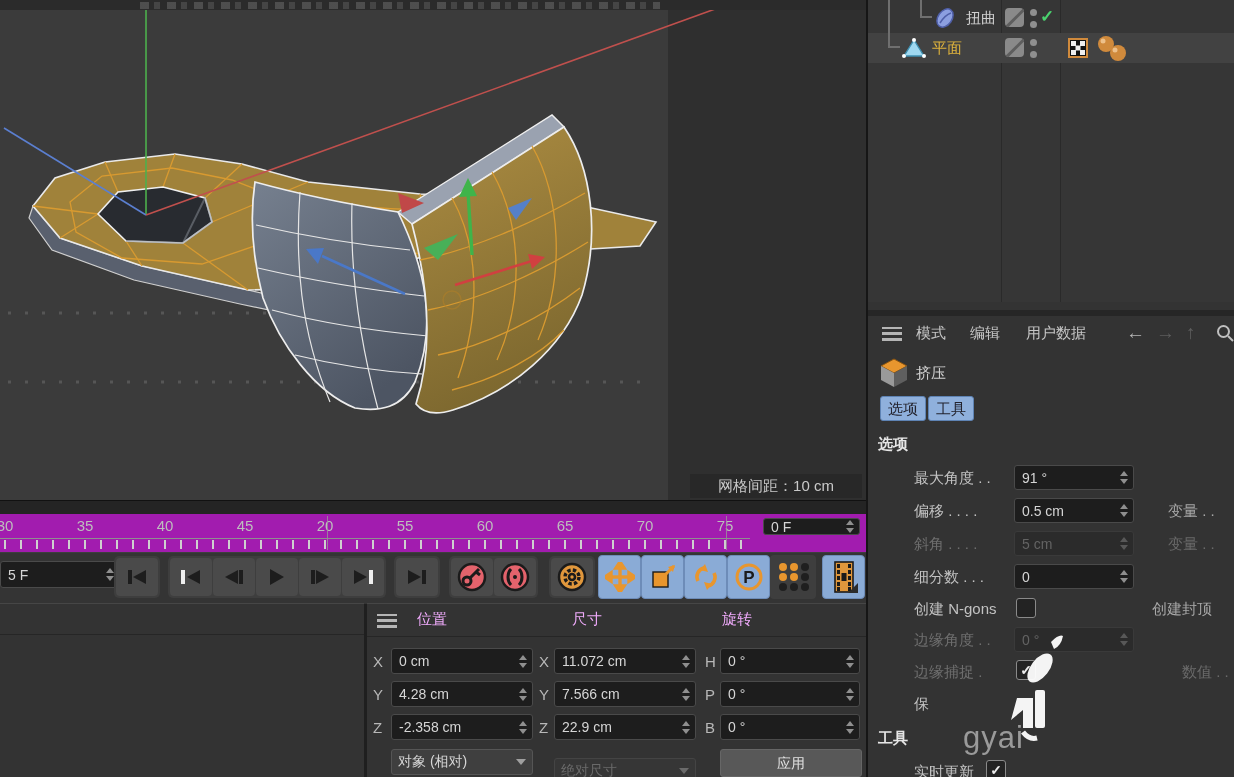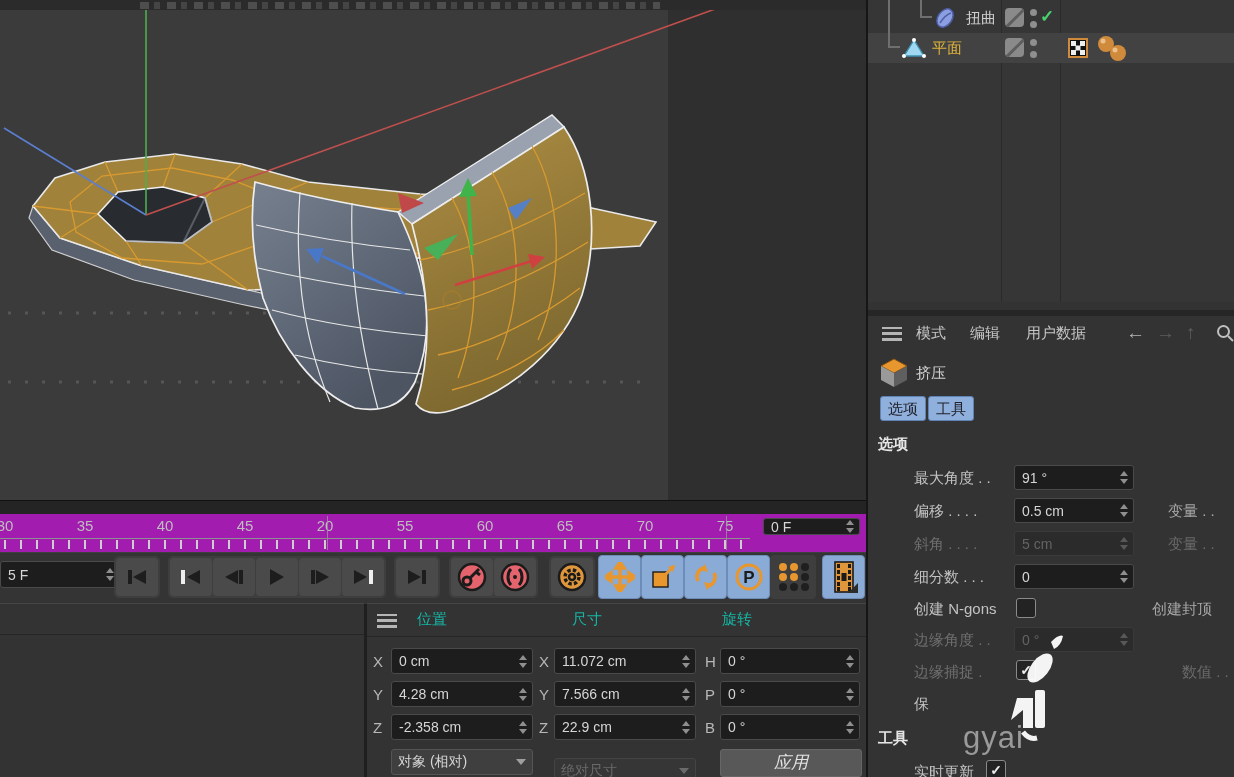--- a/index.html
+++ b/index.html
@@ -36,28 +36,28 @@
   .pbtn{width:42px;height:38px;background:#4a4a4a;border-radius:4px;display:flex;align-items:center;justify-content:center;}
   .tbtn{position:absolute;width:43px;height:44px;border-radius:4px;display:flex;align-items:center;justify-content:center;box-sizing:border-box;}
   .tbtn.blue{background:#8aabd6;border:1px solid #6d8cb8;}
   .tbtn.dark{background:#3e3e3e;}
   
   #matpanel{left:0;top:603px;width:364px;height:174px;background:#333;border-top:1px solid #464646;}
   #matpanel .hdr{height:30px;border-bottom:1px solid #262626;}
   #coords{left:367px;top:603px;width:499px;height:174px;background:#333;border-top:1px solid #464646;font-size:15px;}
   .burger{display:inline-block;width:20px;height:14px;
      background:linear-gradient(#b5b5b5 0 2.5px,transparent 2.5px 5.5px,#b5b5b5 5.5px 8px,transparent 8px 11px,#b5b5b5 11px 13.5px);}
-  .chdr{position:absolute;top:6px;color:#14b8a6;}
+  .chdr{position:absolute;top:6px;color:#f0abfc;}
   .axlbl{position:absolute;font-size:15px;color:#b8b8b8;}
   .ddown{position:absolute;display:flex;align-items:center;background:#3f3f3f;border:1px solid #555;
      border-radius:3px;color:#d6d6d6;font-size:14px;padding:0 6px;box-sizing:border-box;height:26px;}
   .ddown.dis{color:#6a6a6a;background:#363636;border-color:#444;}
   .caret{margin-left:auto;width:0;height:0;border-left:5px solid transparent;border-right:5px solid transparent;border-top:6px solid #9f9f9f;}
   #apply-btn{position:absolute;background:#585858;border:1px solid #666;border-radius:3px;color:#e2e2e2;
-     font-size:17px;text-align:center;line-height:26px;font-style:italic;}
+     font-size:14px;text-align:center;line-height:26px;}
   
   #rightcol{left:866px;top:0;width:368px;height:777px;background:#333;border-left:2px solid #161616;}
   #om{position:absolute;left:0;top:0;width:366px;height:302px;background:#363636;}
   .om-vline{position:absolute;top:0;bottom:0;width:1px;background:#2a2a2a;}
   .omrow{position:absolute;left:0;width:366px;height:30px;display:flex;align-items:center;}
   .omrow.sel{background:#424242;}
   .tree{position:absolute;background:#6f6f6f;}
   .omlabel{font-size:15px;color:#cfcfcf;}
   .omlabel.sel{color:#e0b43c;}
   .toggle-sq{position:absolute;width:19px;height:19px;background:#8a8a8a;border-radius:4px;overflow:hidden;}
@@ -171,20 +171,21 @@
         <line x1="455" y1="275" x2="532" y2="251" stroke="#d04040" stroke-width="2.6"></line>
         <polygon points="545,247 528,244 532,259" fill="#d04040"></polygon>
         <line x1="322" y1="246" x2="405" y2="284" stroke="#4a78c8" stroke-width="2.6"></line>
         <polygon points="306,239 324,238 318,254" fill="#4a78c8"></polygon>
         <polygon points="398,183 424,193 402,203" fill="#c04848"></polygon>
         <polygon points="508,198 532,188 516,210" fill="#5580c8"></polygon>
         <polygon points="424,238 458,224 438,250" fill="#48b058"></polygon>
       </g>
     </svg>
 
+    <div id="grid-label" class="abs">网格间距：10 cm</div>
   </div>
 
   <div id="tl-gap" class="abs"></div>
   <div id="ruler" class="abs">
     <span class="rnum" style="left:5px">30</span>
     <span class="rnum" style="left:85px">35</span>
     <span class="rnum" style="left:165px">40</span>
     <span class="rnum" style="left:245px">45</span>
     <span class="rnum" style="left:325px">20</span>
     <span class="rnum" style="left:405px">55</span>

